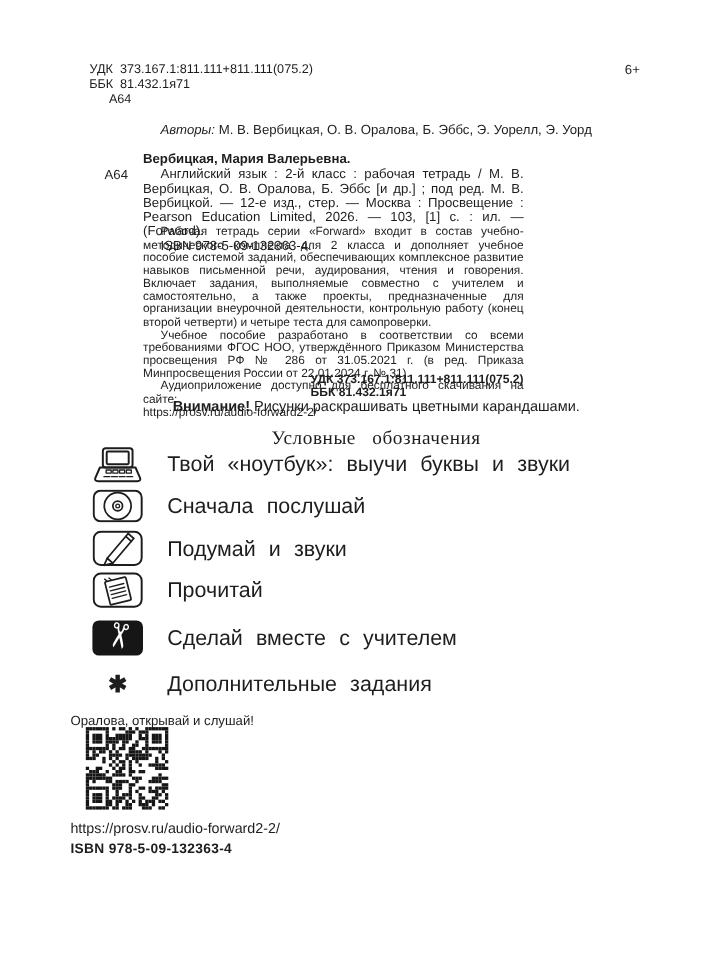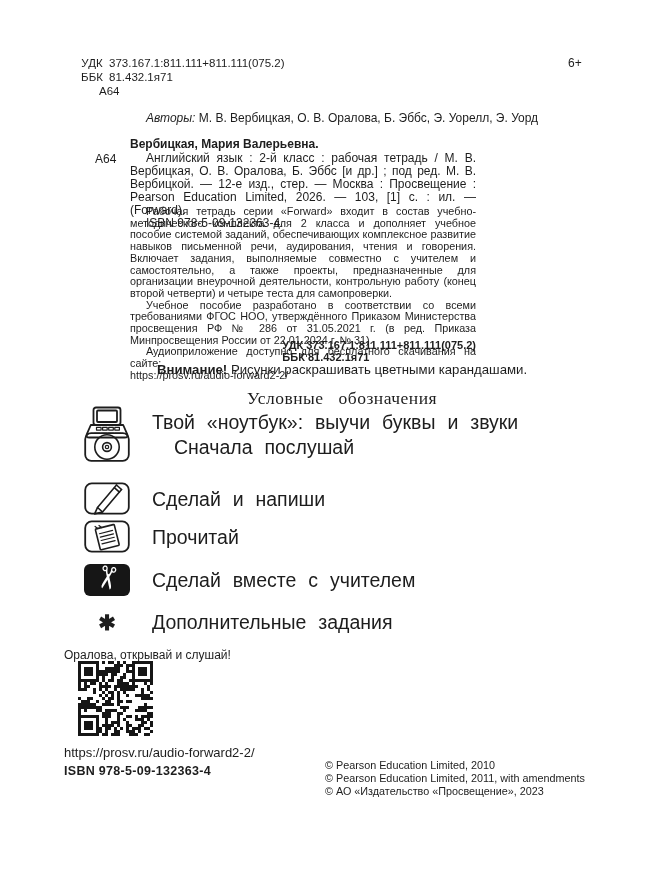--- a/index.html
+++ b/index.html
@@ -125,21 +125,21 @@
           <rect x="18.6" y="21.3" width="4.6" height="2.8"></rect>
           <rect x="24.7" y="21.3" width="4.6" height="2.8"></rect>
           <rect x="30.8" y="21.3" width="4.6" height="2.8"></rect>
           <path d="M10.5 27.3 h5.4 M17.4 27.3 h5.4 M24.3 27.3 h5.4 M31.2 27.3 h5.4"></path>
         </g>
       </svg>
     </span>
     <span class="lab">Твой «ноутбук»: выучи буквы и звуки</span>
   </div>
 
-  <div class="abs legend-row" style="top:432px;gap:22px;">
+  <div class="abs legend-row" style="top:445px;">
     <span class="icon-cell">
       <svg class="icon-svg" width="46" height="30" viewBox="0 0 46 30">
         <rect x="1.2" y="1.2" width="43.6" height="27.6" rx="6"></rect>
         <circle class="mid" cx="23" cy="15" r="12.2"></circle>
         <circle class="mid" cx="23" cy="15" r="4.4"></circle>
         <circle class="thin" cx="23" cy="15" r="1.7"></circle>
       </svg>
     </span>
     <span class="lab">Сначала послушай</span>
   </div>
@@ -150,21 +150,21 @@
         <rect x="1.2" y="1.4" width="43.6" height="30.2" rx="6.5"></rect>
         <g class="mid">
           <path d="M32.5 3 L13.5 25.5"></path>
           <path d="M37.5 7.5 L18.5 30"></path>
           <path d="M32.5 3 L37.5 7.5"></path>
           <path d="M30.6 5.9 L35.4 10.2"></path>
           <path d="M13.5 25.5 L18.5 30 L10.6 31.9 Z"></path>
         </g>
       </svg>
     </span>
-    <span class="lab">Сделай и напиши</span>
+    <span class="lab">Подумай и звуки</span>
   </div>
 
   <div class="abs legend-row" style="top:520px;">
     <span class="icon-cell">
       <svg class="icon-svg" width="46" height="34" viewBox="0 0 46 34">
         <rect x="1.2" y="1.4" width="43.6" height="30.2" rx="6.5"></rect>
         <g transform="rotate(-14 23 17)" class="mid">
           <rect x="13.5" y="6.5" width="19.5" height="21.5" rx="1"></rect>
           <path class="thin" d="M16.5 12 h13.5 M16.5 15.5 h13.5 M16.5 19 h13.5 M16.5 22.5 h13.5"></path>
           <path class="thin" d="M16 6.5 l-2 -2.6 M20 6.5 l-2 -2.6"></path>
@@ -525,19 +525,14 @@
       <i style="left:36px;top:72px"></i>
       <i style="left:39px;top:72px"></i>
       <i style="left:51px;top:72px"></i>
       <i style="left:54px;top:72px"></i>
       <i style="left:57px;top:72px"></i>
       <i style="left:66px;top:72px"></i>
       <i style="left:69px;top:72px"></i>
     </div>
   <div class="abs url-bottom">https://prosv.ru/audio-forward2-2/</div>
   <div class="abs isbn-bottom">ISBN 978-5-09-132363-4</div>
-  <div class="abs copyrights">
-    <div>© Pearson Education Limited, 2010</div>
-    <div>© Pearson Education Limited, 2011, with amendments</div>
-    <div>© АО «Издательство «Просвещение», 2023</div>
-  </div>
 
 </div>
 
 </body></html>

